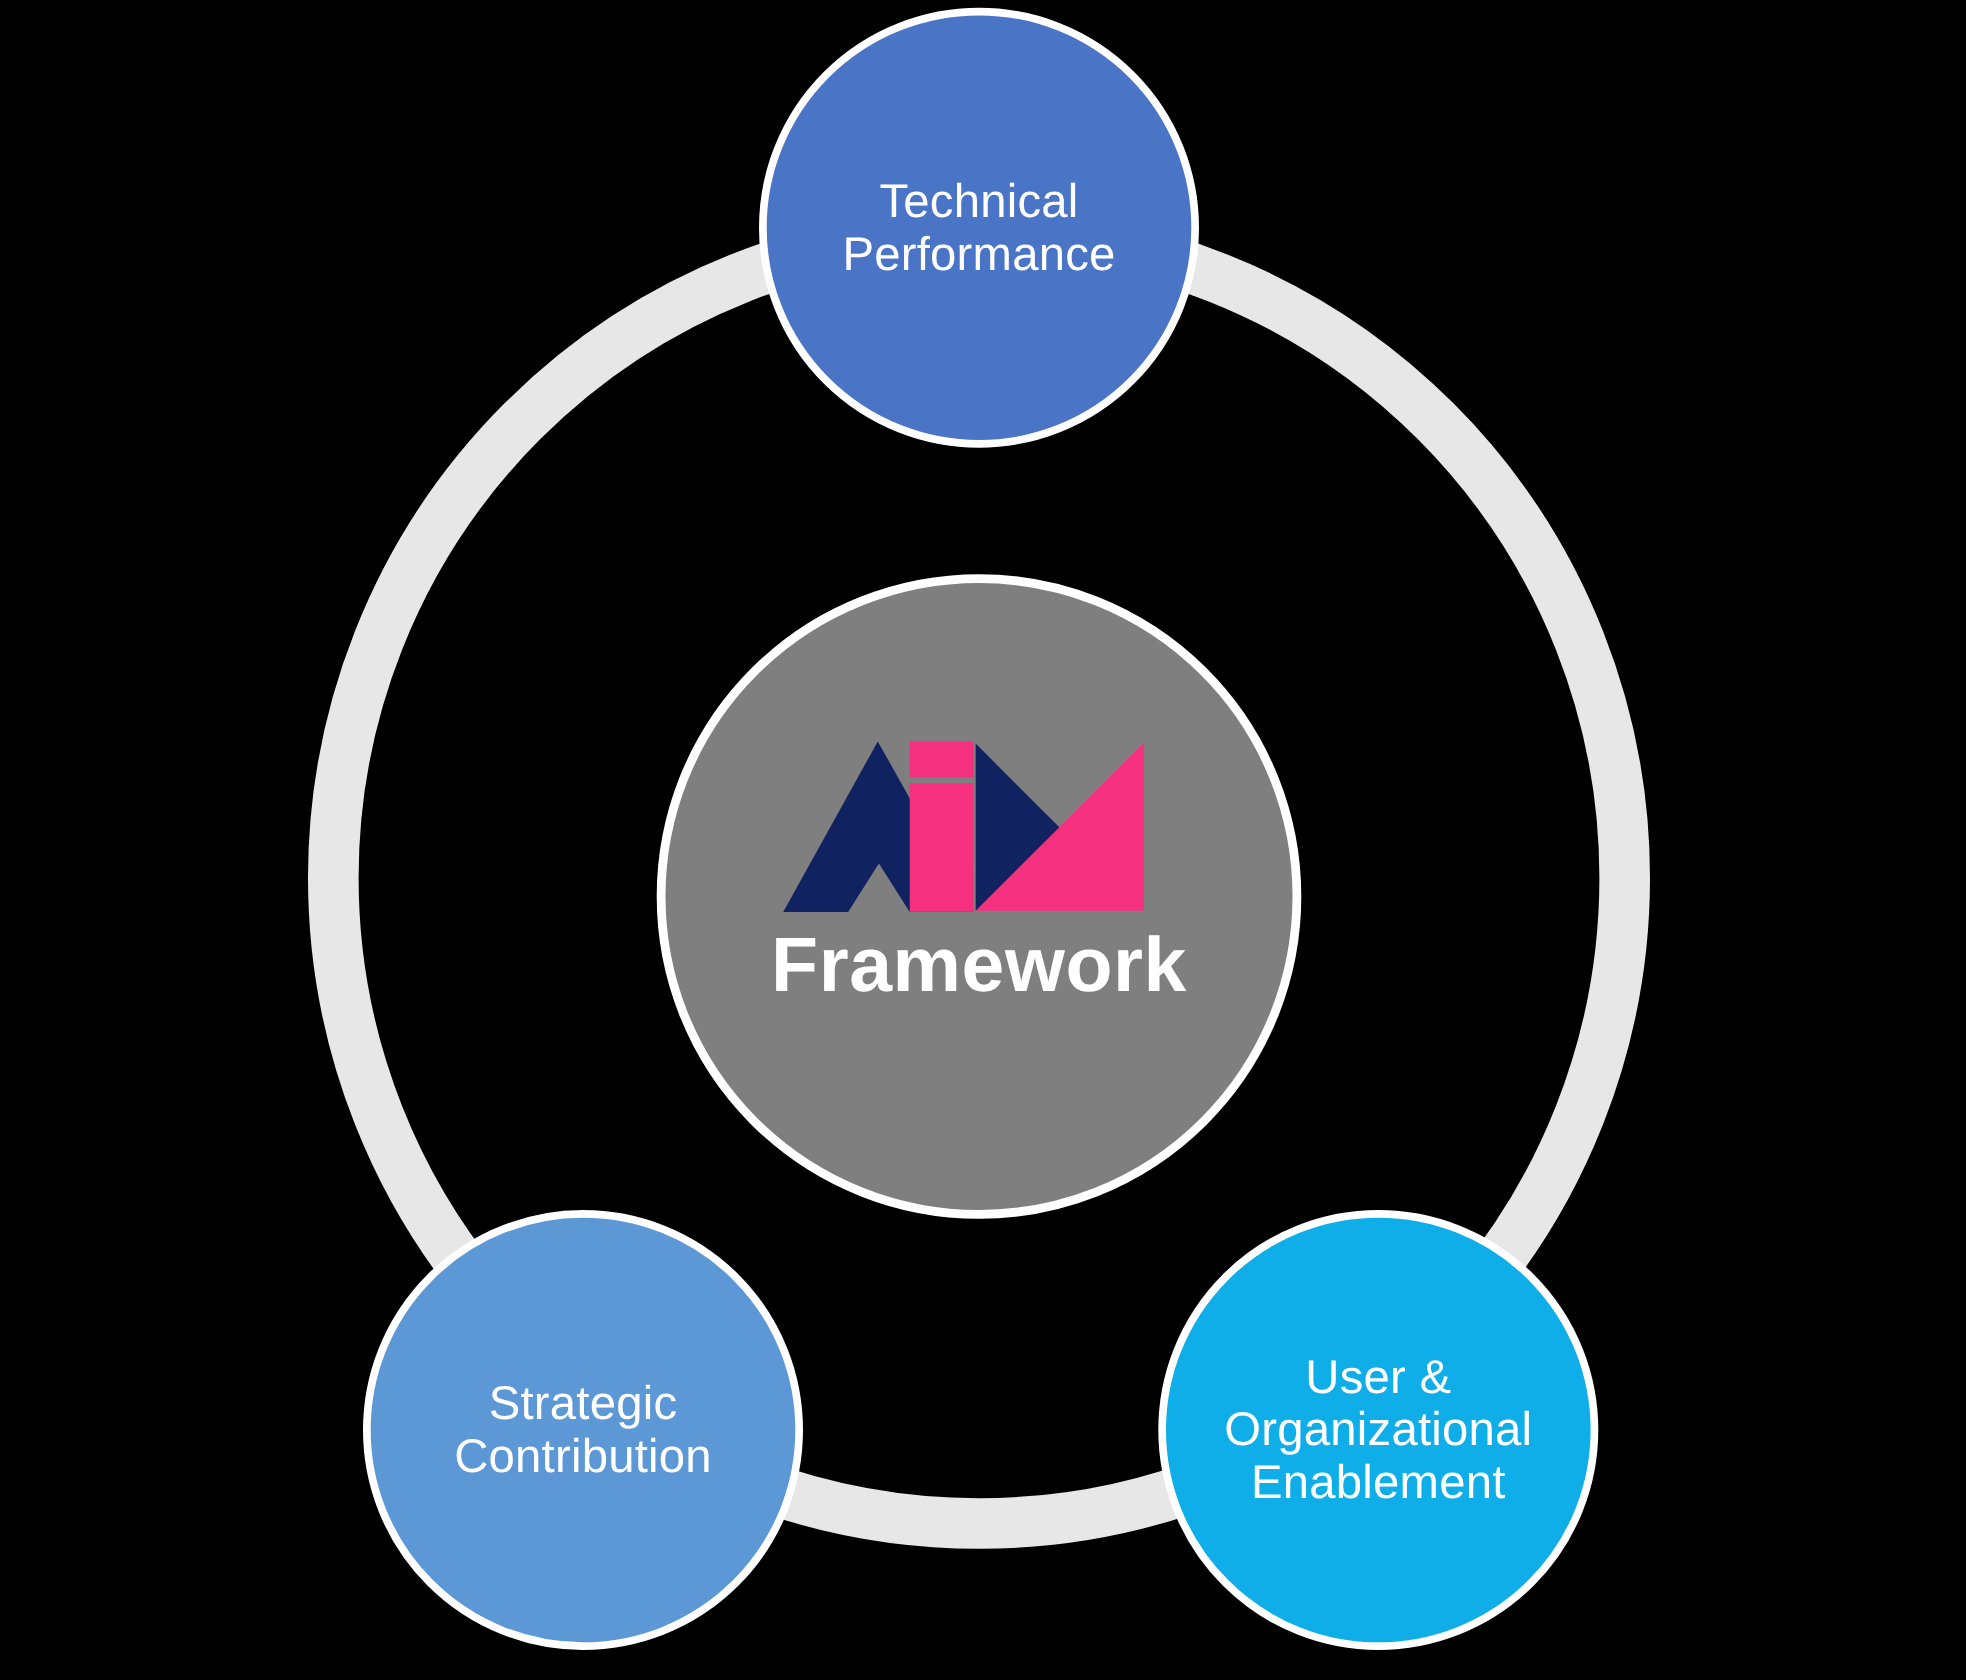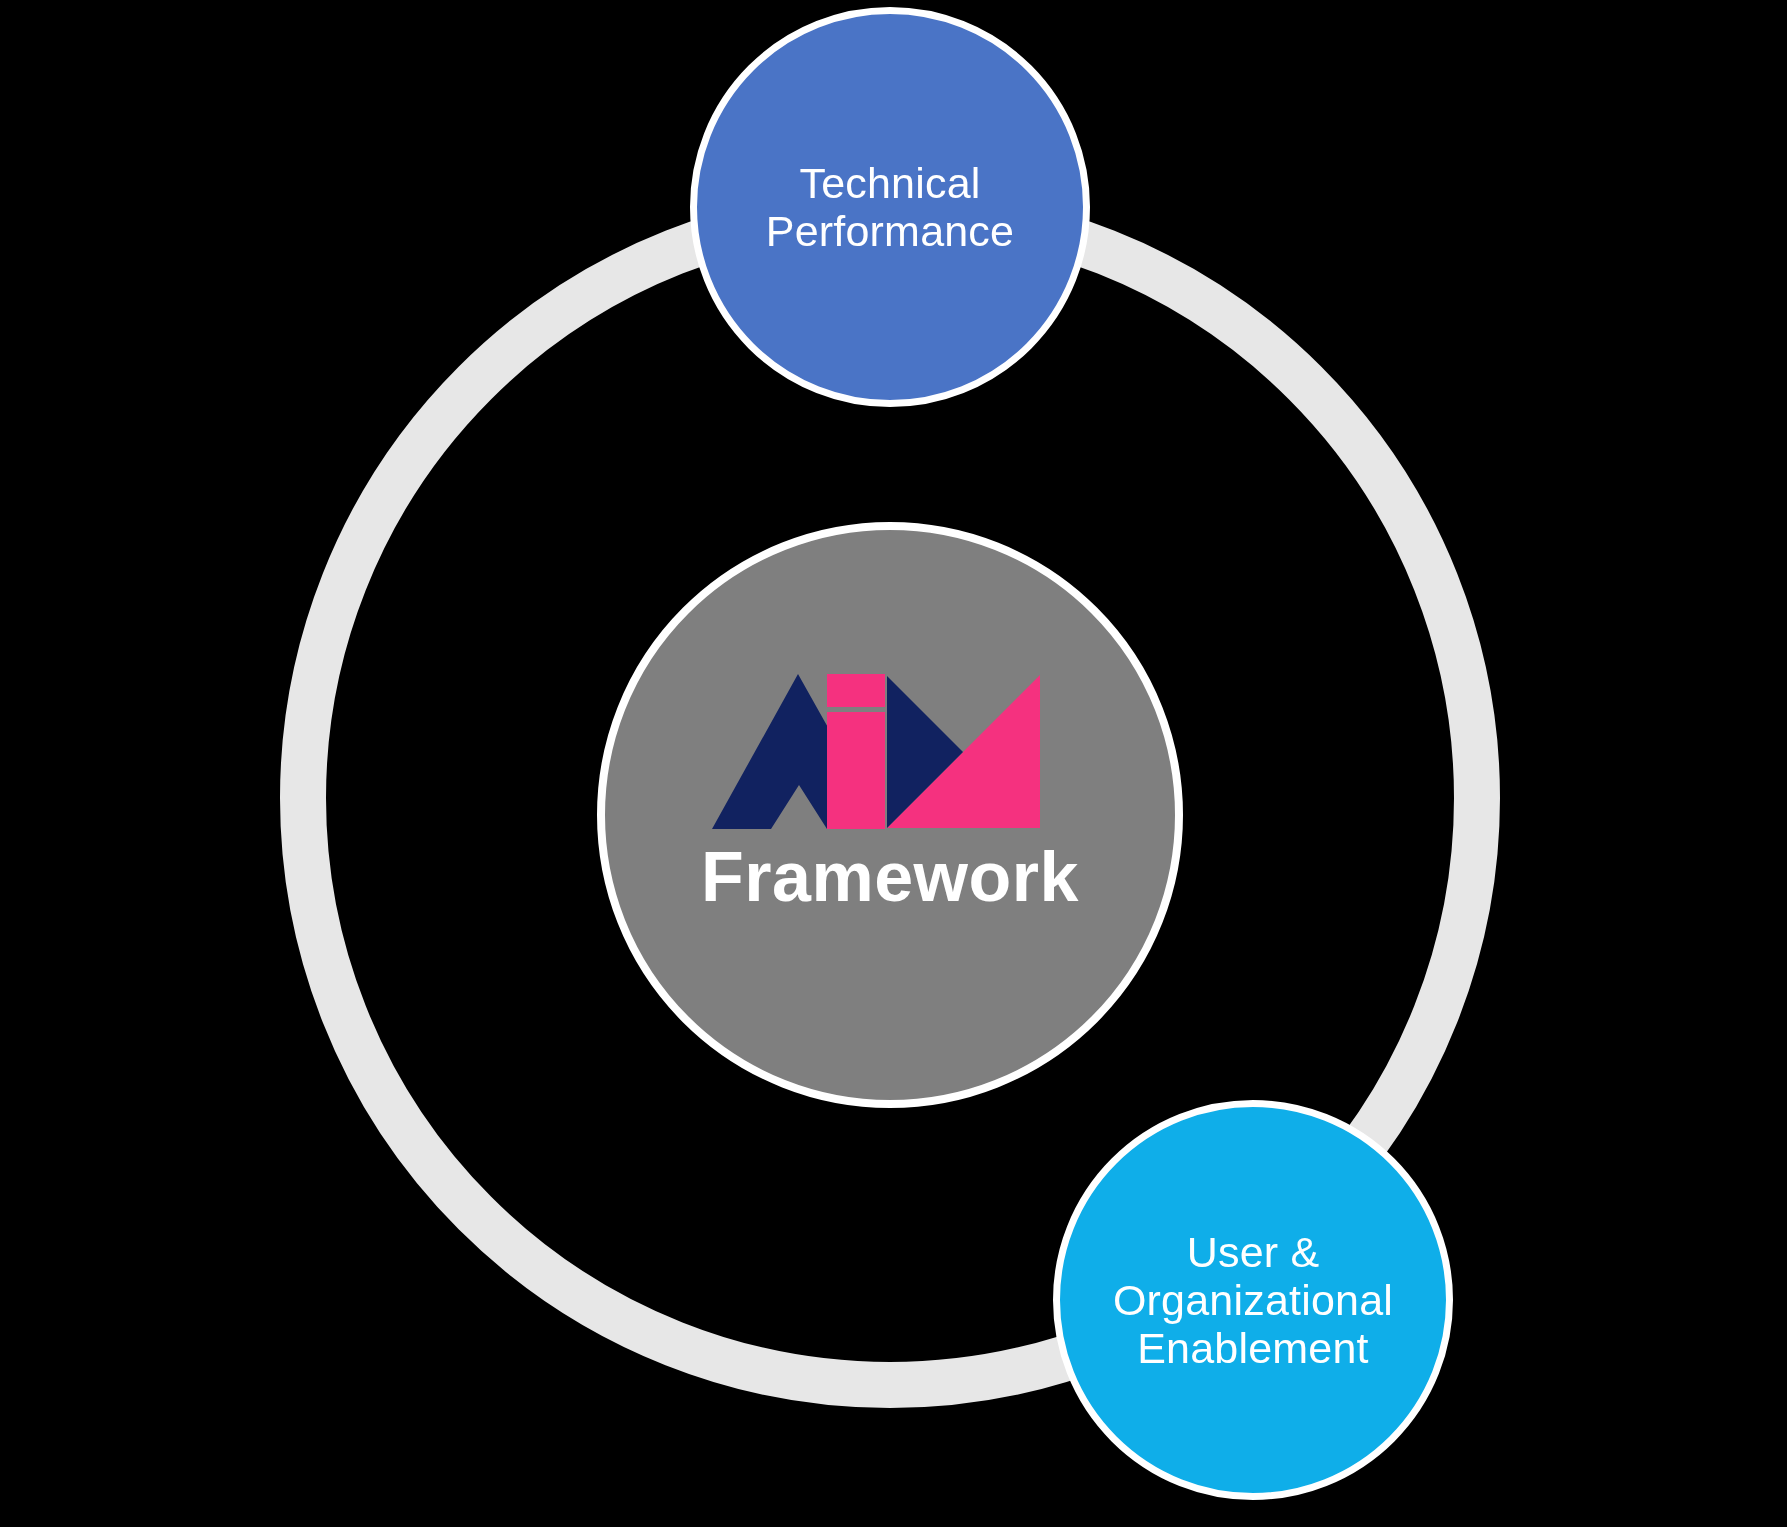--- a/index.html
+++ b/index.html
@@ -91,20 +91,24 @@
 Performance</span>
   </div>
 
 
   <div class="node" id="n-bottom-right">
     <span class="node-label">User &amp;
 Organizational
 Enablement</span>
   </div>
 
+  <div class="node" id="n-bottom-left">
+    <span class="node-label">Strategic
+Contribution</span>
+  </div>
 
 
   <div class="center-circle">
 
     <svg class="aim-logo" viewBox="700 665 352 180" role="img">
       <title>AIM</title>
 
       <path class="logo-navy" d="M798,674 L885,829 L827,829 L799,785 L771,829 L712,829 Z"></path>
 
       <rect class="logo-pink" x="827" y="674" width="58" height="33"></rect>

